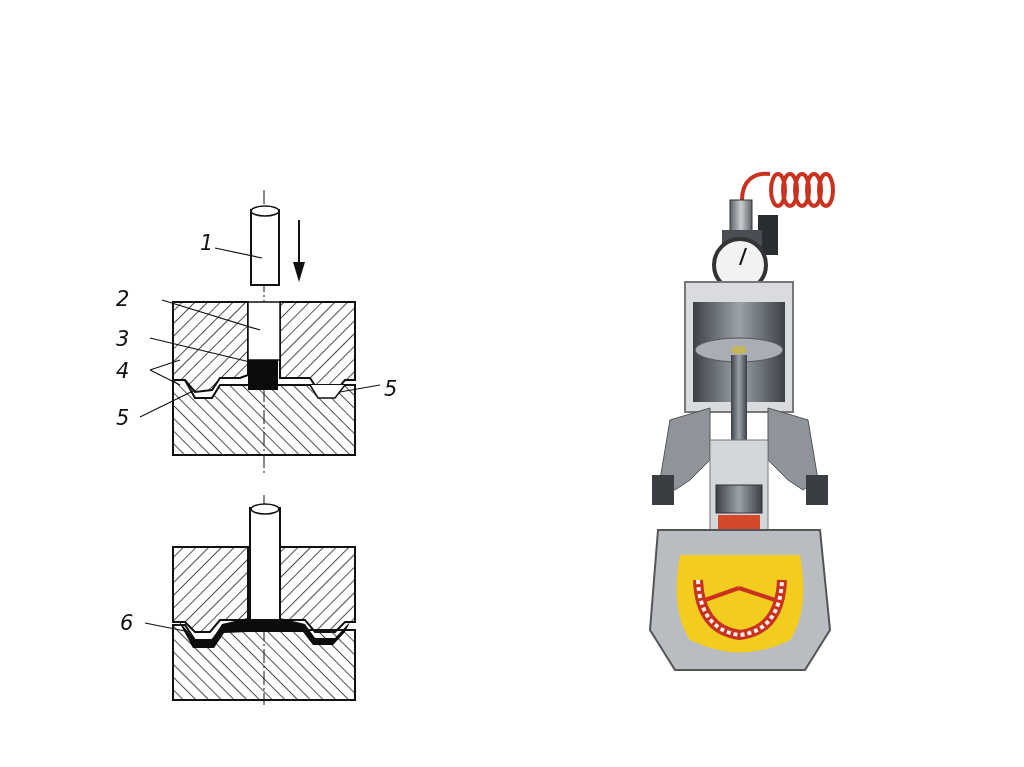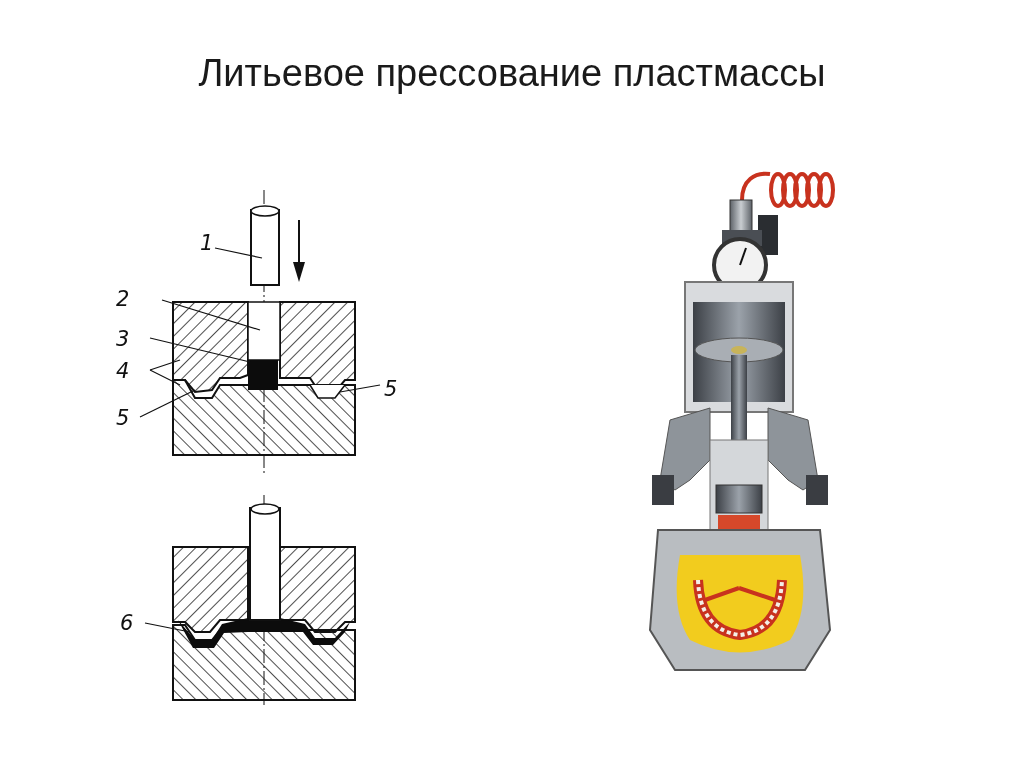--- a/index.html
+++ b/index.html
@@ -6,21 +6,20 @@
   body { width:1024px; height:767px; position:relative; overflow:hidden; font-family:"DejaVu Sans", sans-serif; }
   .title { position:absolute; left:0; top:48px; width:1024px; text-align:center; font-family:"Liberation Sans", sans-serif; font-size:38px; line-height:50px; color:#1a1a1a; font-weight:normal; }
   .title .line { display:block; }
   .panel { position:absolute; }
   .lbl { font-family:"DejaVu Sans", sans-serif; font-style:italic; font-size:21px; fill:#111; }
 </style>
 </head>
 <body>
 
 <div class="title">
-  <span class="line">Литьевое прессование пластмассы</span>
 </div>
 
 <svg class="panel" style="left:100px;top:180px" width="320" height="560" viewBox="0 0 320 560">
   <defs>
     <pattern id="hatch" width="9" height="9" patternUnits="userSpaceOnUse" patternTransform="rotate(45)">
       <line x1="0" y1="0" x2="0" y2="9" stroke="#222" stroke-width="1.6"></line>
     </pattern>
     <pattern id="hatch2" width="9" height="9" patternUnits="userSpaceOnUse" patternTransform="rotate(-45)">
       <line x1="0" y1="0" x2="0" y2="9" stroke="#222" stroke-width="1.6"></line>
     </pattern>

